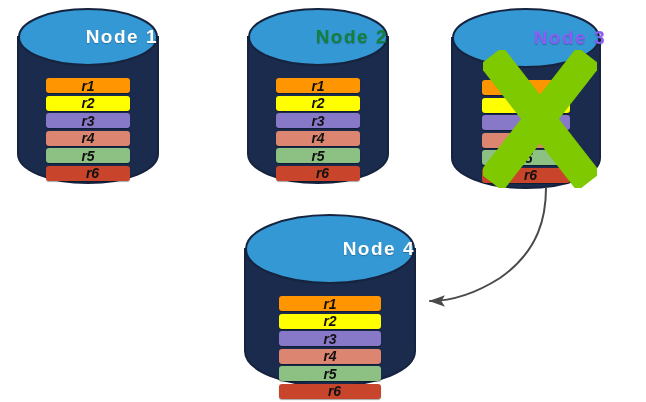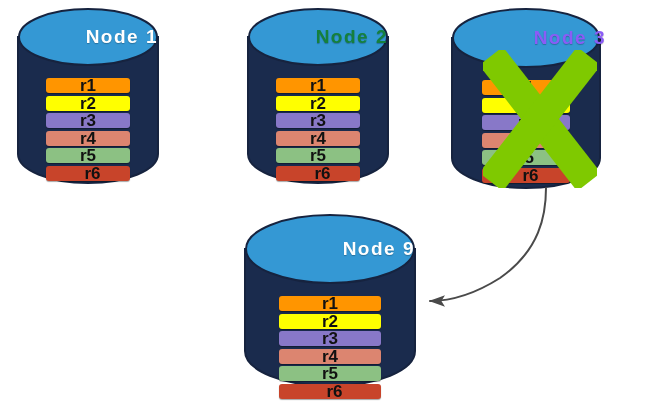--- a/index.html
+++ b/index.html
@@ -49,24 +49,25 @@
     height: 15px;
     margin-bottom: 2.5px;
     border-radius: 3px;
     display: flex;
     align-items: center;
     justify-content: center;
     box-shadow: 0 1px 1px rgba(0,0,0,0.35);
   }
   .row-bar:last-child { margin-bottom: 0; padding-left: 9px; }
   .row-label {
-    font-size: 17px;
+    font-size: 14px;
     font-weight: bold;
     color: #111111;
     line-height: 1;
+    font-style: italic;
   }
   .xmark {
     position: absolute;
     pointer-events: none;
   }
   .arrow-layer {
     position: absolute;
     left: 0;
     top: 0;
     width: 646px;
@@ -159,21 +160,21 @@
           <div class="row-bar" style="background: rgb(200, 68, 42);">
             <span class="row-label" style="color: rgb(17, 17, 17);">r6</span>
           </div>
         </div>
       </div>
       <div class="node" style="left: 245px; top: 214px; width: 170px; height: 172px;">
         <svg class="node-svg" width="170" height="172" viewBox="0 0 170 172">
           <path d="M 0,35 L 0,137 A 85,35 0 0 0 170,137 L 170,35 Z" fill="#1A2B4D" stroke="#16233F" stroke-width="2"></path>
           <ellipse cx="85" cy="35" rx="84" ry="34" fill="#3498D4" stroke="#16233F" stroke-width="2"></ellipse>
         </svg>
-        <div class="node-title" style="top: 24px; color: rgb(255, 255, 255);">Node  9</div>
+        <div class="node-title" style="top: 24px; color: rgb(255, 255, 255);">Node  4</div>
         <div class="rows" style="left: 34px; width: 102px; top: 82px;">
           <div class="row-bar" style="background: rgb(255, 149, 0);">
             <span class="row-label" style="color: rgb(17, 17, 17);">r1</span>
           </div>
           <div class="row-bar" style="background: rgb(255, 255, 0);">
             <span class="row-label" style="color: rgb(17, 17, 17);">r2</span>
           </div>
           <div class="row-bar" style="background: rgb(136, 120, 200);">
             <span class="row-label" style="color: rgb(17, 17, 17);">r3</span>
           </div>

